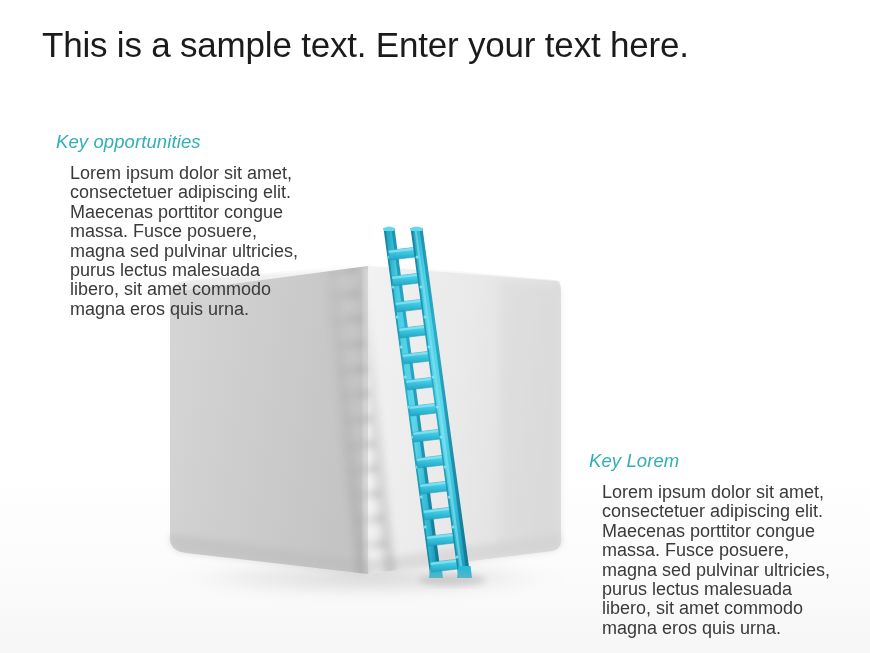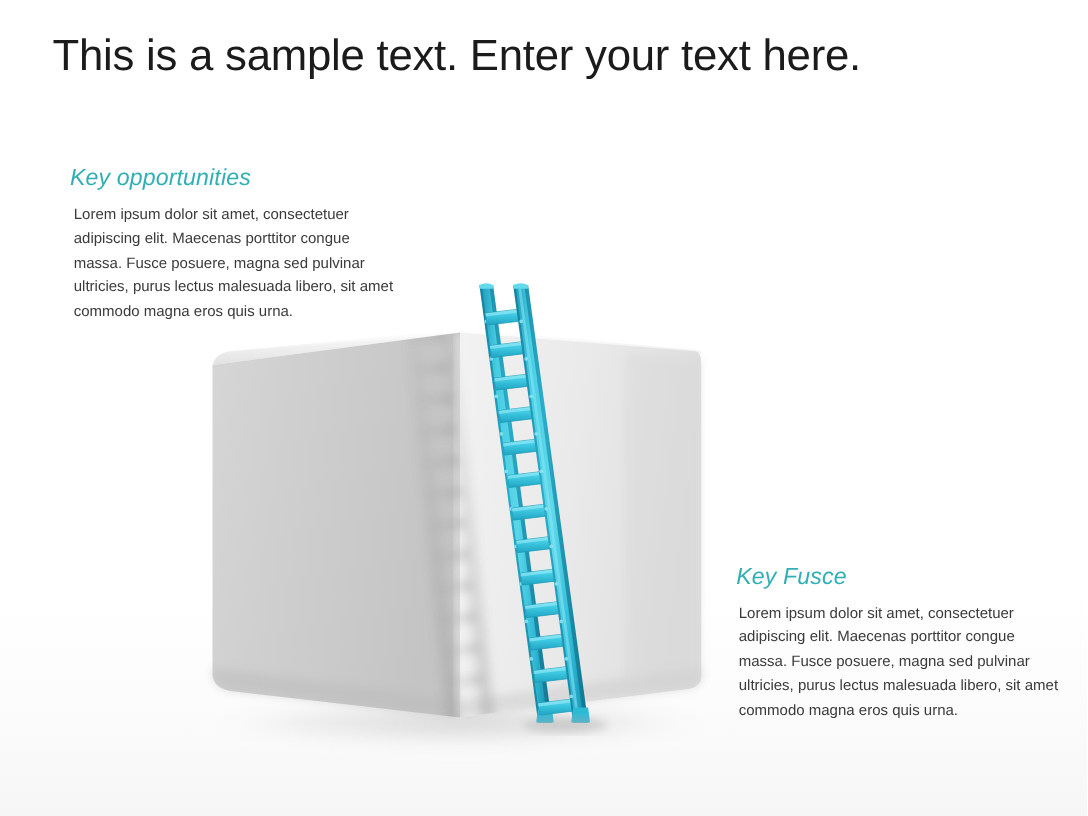--- a/index.html
+++ b/index.html
@@ -42,24 +42,24 @@
   .block-heading {
     font-size: 18.5px;
     line-height: 22px;
     font-weight: 400;
     color: #31afb4;
     margin: 0 0 9px 0;
     letter-spacing: 0.1px;
     font-style: italic;
   }
   .block-body {
-    font-size: 12px;
+    font-size: 18px;
     line-height: 19.4px;
     color: #3a3a3a;
-    margin: 0;
+    margin: 11px;
   }
 
   #block-opportunities {
     left: 56px;
     top: 131px;
     width: 262px;
   }
   #block-opportunities .block-body {
     padding-left: 3px;
   }
@@ -284,17 +284,17 @@
   </div>
 
   <div class="slide-title">This is a sample text. Enter your text here.</div>
 
   <div class="text-block" id="block-opportunities">
     <div class="block-heading">Key opportunities</div>
     <div class="block-body">Lorem ipsum dolor sit amet, consectetuer adipiscing elit. Maecenas porttitor congue massa. Fusce posuere, magna sed pulvinar ultricies, purus lectus malesuada libero, sit amet commodo magna eros quis urna.</div>
   </div>
 
   <div class="text-block" id="block-issues">
-    <div class="block-heading">Key Fusce</div>
+    <div class="block-heading">Key Lorem</div>
     <div class="block-body">Lorem ipsum dolor sit amet, consectetuer adipiscing elit. Maecenas porttitor congue massa. Fusce posuere, magna sed pulvinar ultricies, purus lectus malesuada libero, sit amet commodo magna eros quis urna.</div>
   </div>
 
 </div>
 
 </body></html>

